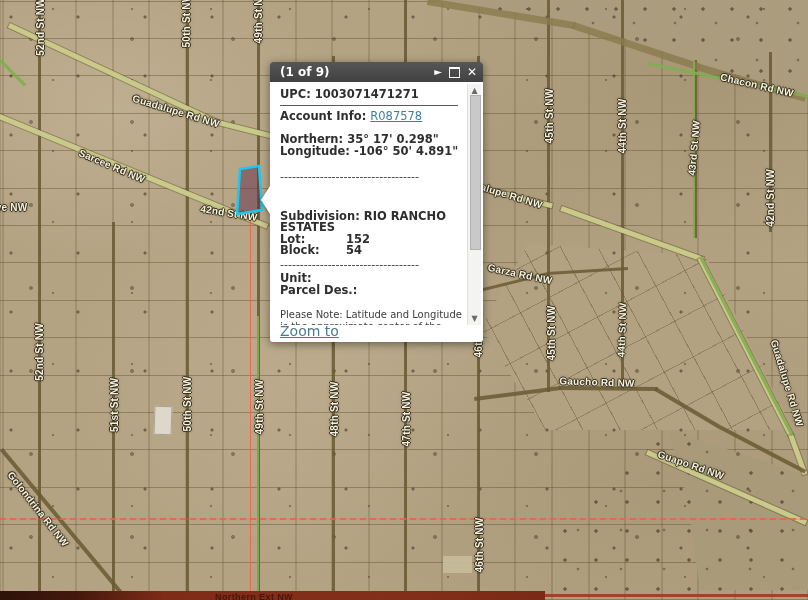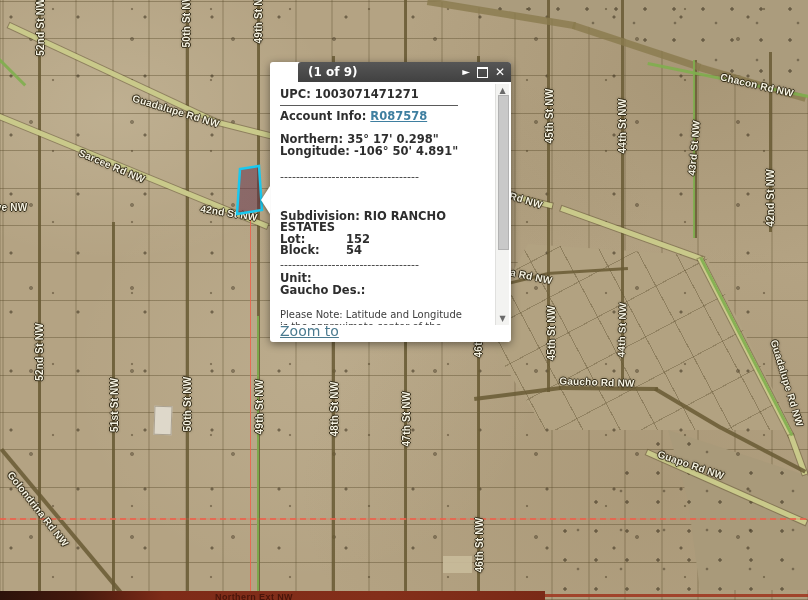--- a/index.html
+++ b/index.html
@@ -57,38 +57,38 @@
   .band-thin{position:absolute;left:545px;top:594px;width:263px;height:2.5px;background:#a03a22;opacity:.9;}
   .red-dash{background:repeating-linear-gradient(90deg, rgba(236,96,74,.85) 0 6px, rgba(236,96,74,.22) 6px 10px);}
   .building{position:absolute;left:154px;top:406px;width:16px;height:27px;background:#ded8ca;
     border:1px solid #aaa190;transform:rotate(2deg);}
   .cleared{position:absolute;left:443px;top:556px;width:29px;height:17px;background:#c9bb9b;opacity:.9;}
   .parcel-svg{position:absolute;left:0;top:0;pointer-events:none;}
   .parcel-svg polygon{pointer-events:auto;cursor:pointer;}
 
   
   .popup{position:absolute;left:270px;top:62px;width:213px;height:280px;background:#fff;
-    border-radius:3px;box-shadow:0 2px 8px rgba(0,0,0,.45);font-family:"DejaVu Sans",sans-serif;padding-left:28px;}
+    border-radius:3px;box-shadow:0 2px 8px rgba(0,0,0,.45);font-family:"DejaVu Sans",sans-serif;}
   .popup-header{position:relative;height:20px;background:linear-gradient(#565656,#414141);
     border-radius:3px 3px 0 0;color:#fff;font-size:12px;font-weight:bold;line-height:20px;
     padding-left:10px;box-sizing:border-box;}
   .hdr-icons{position:absolute;right:6px;top:0;height:20px;display:flex;align-items:center;gap:7px;}
   .hdr-next{color:#fff;font-size:10px;line-height:10px;cursor:pointer;}
   .hdr-max{width:9px;height:8px;border:1px solid #fff;border-top:2.5px solid #fff;cursor:pointer;}
   .hdr-close{color:#fff;font-size:12px;font-weight:bold;line-height:12px;cursor:pointer;}
   .popup-pointer{position:absolute;left:-9px;top:124px;width:0;height:0;
     border-top:14px solid transparent;border-bottom:14px solid transparent;border-right:9px solid #fff;
     filter:drop-shadow(-1px 1px 1px rgba(0,0,0,.25));}
   .popup-body{position:absolute;left:0;top:20px;right:0;bottom:0;}
   .pv{position:absolute;left:10px;top:2px;width:186px;height:241px;overflow:hidden;
     font-size:11.5px;line-height:11.5px;color:#2e2e2e;}
   .row-upc{margin-top:5px;font-weight:bold;}
   .hrule{border:none;border-top:1px solid #5a5a5a;margin:4px 0 0 0;width:178px;}
   .row-acct{margin-top:5px;font-weight:bold;}
-  a.acct-link{font-weight:bold;text-decoration:underline;cursor:pointer;}
+  a.acct-link{font-weight:normal;text-decoration:underline;cursor:pointer;}
   .row-lat{margin-top:12px;font-weight:bold;}
   .row-lon{font-weight:bold;}
   .sep{margin-top:14px;font-size:11px;letter-spacing:0;color:#333;overflow:hidden;white-space:nowrap;width:170px;}
   .sep2{margin-top:2px;}
   .row-subd{margin-top:28px;font-weight:bold;}
   .kv{display:flex;font-weight:bold;}
   .kv .k{width:66px;flex:none;}
   .row-tract{margin-top:3px;font-weight:bold;}
   .note{margin-top:13px;font-size:10px;line-height:11.5px;color:#3d3d3d;}
   .popup-footer{position:absolute;left:10px;bottom:3px;font-size:14px;}
@@ -224,21 +224,21 @@
             <span class="k">Lot:</span>
             <span>152</span>
           </div>
         <div class="kv">
             <span class="k">Block:</span>
             <span>54</span>
           </div>
         <div class="sep sep2">-----------------------------------</div>
         <div class="row-tract"><span>Unit:</span> <span></span></div>
         <div class="kv">
-            <span style="width:auto">Gaucho Des.:</span>
+            <span style="width:auto">Parcel Des.:</span>
             <span></span>
           </div>
         <div class="note">Please Note: Latitude and Longitude is the approximate center of the parcel shown</div>
       </div>
       <div class="sbar">
         <div class="sb-up">▲</div>
         <div class="sb-thumb"></div>
         <div class="sb-dn">▼</div>
       </div>
       <div class="popup-footer">

